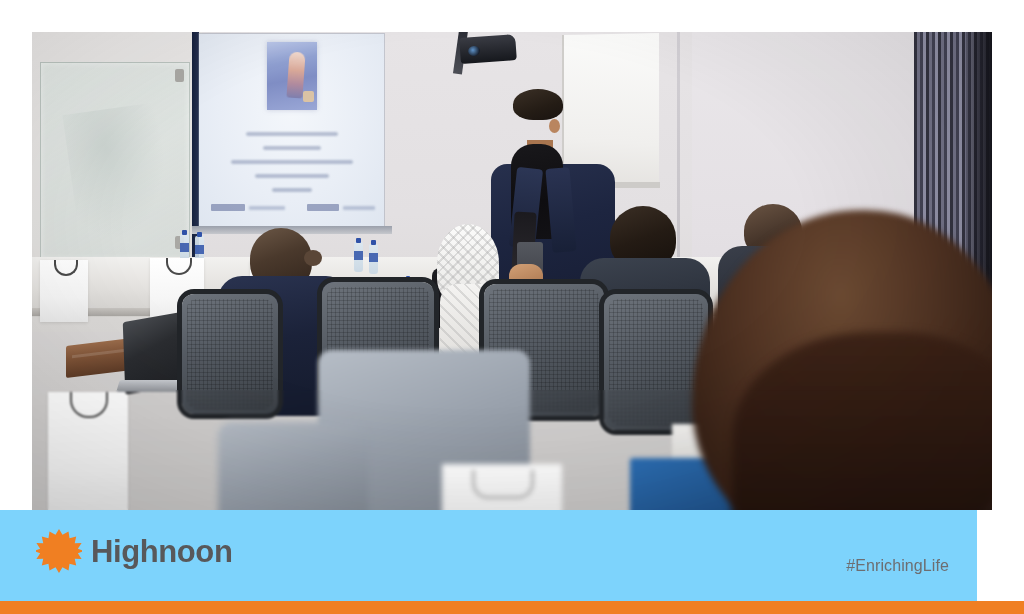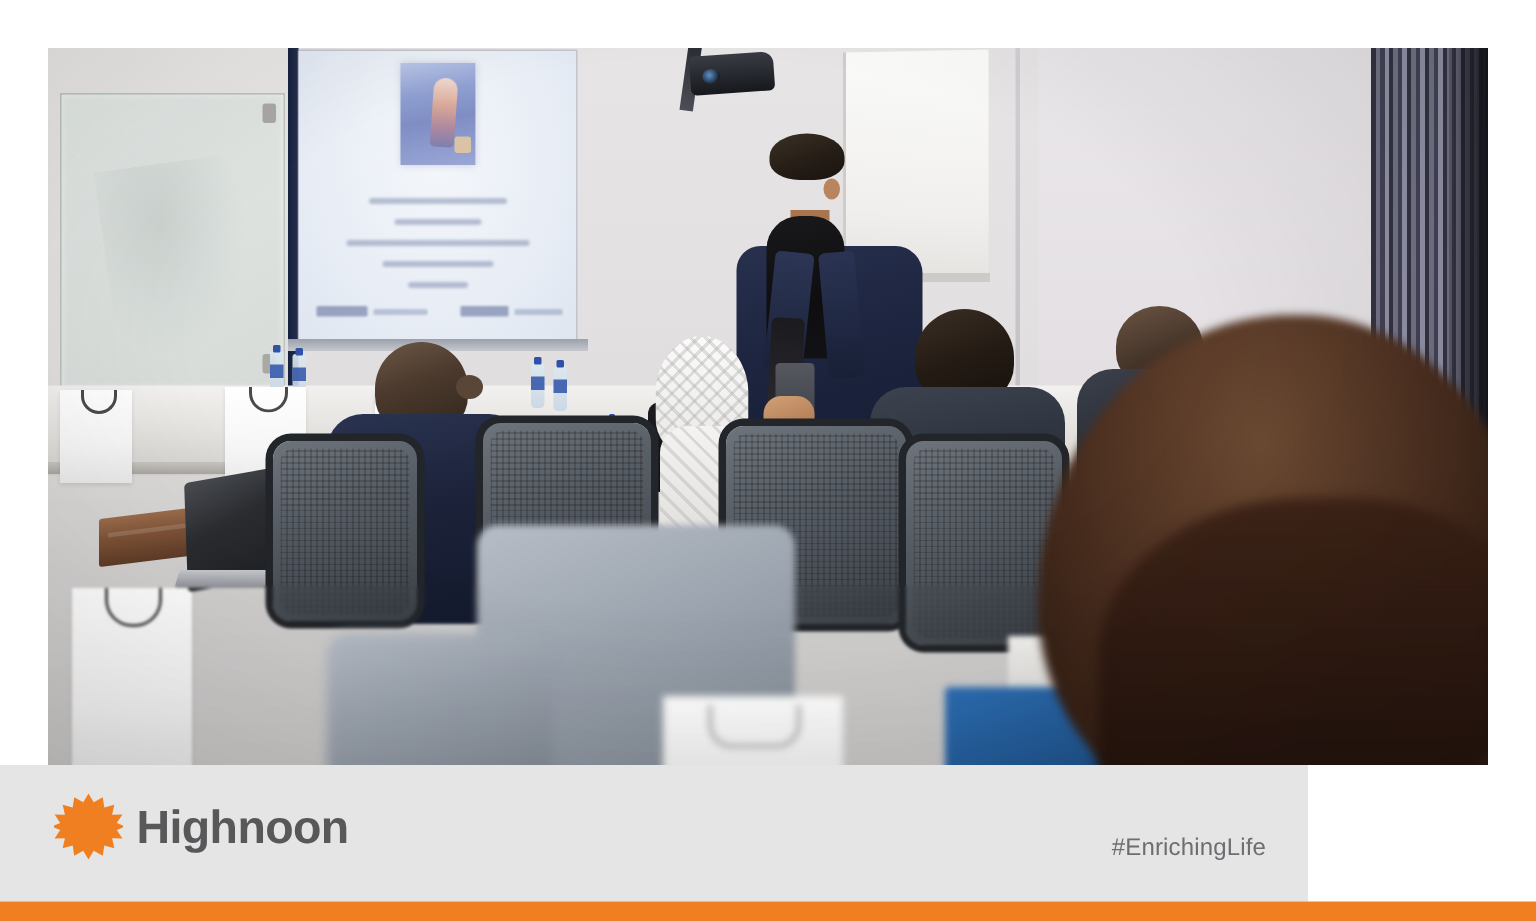--- a/index.html
+++ b/index.html
@@ -549,23 +549,23 @@
     inset: 0;
     background: radial-gradient(ellipse at 45% 40%, rgba(0,0,0,0) 45%, rgba(0,0,0,.14) 100%);
     pointer-events: none;
   }
 
   
   .footer {
     position: absolute;
     left: 0;
     top: 510px;
-    width: 872px;
+    width: 977px;
     height: 91px;
-    background: #e5e5e5;
+    background: #7dd3fc;
   }
   .brand {
     position: absolute;
     left: 36px;
     top: 18px;
     display: flex;
     align-items: center;
     gap: 9px;
   }
   .sunburst-wrap {

